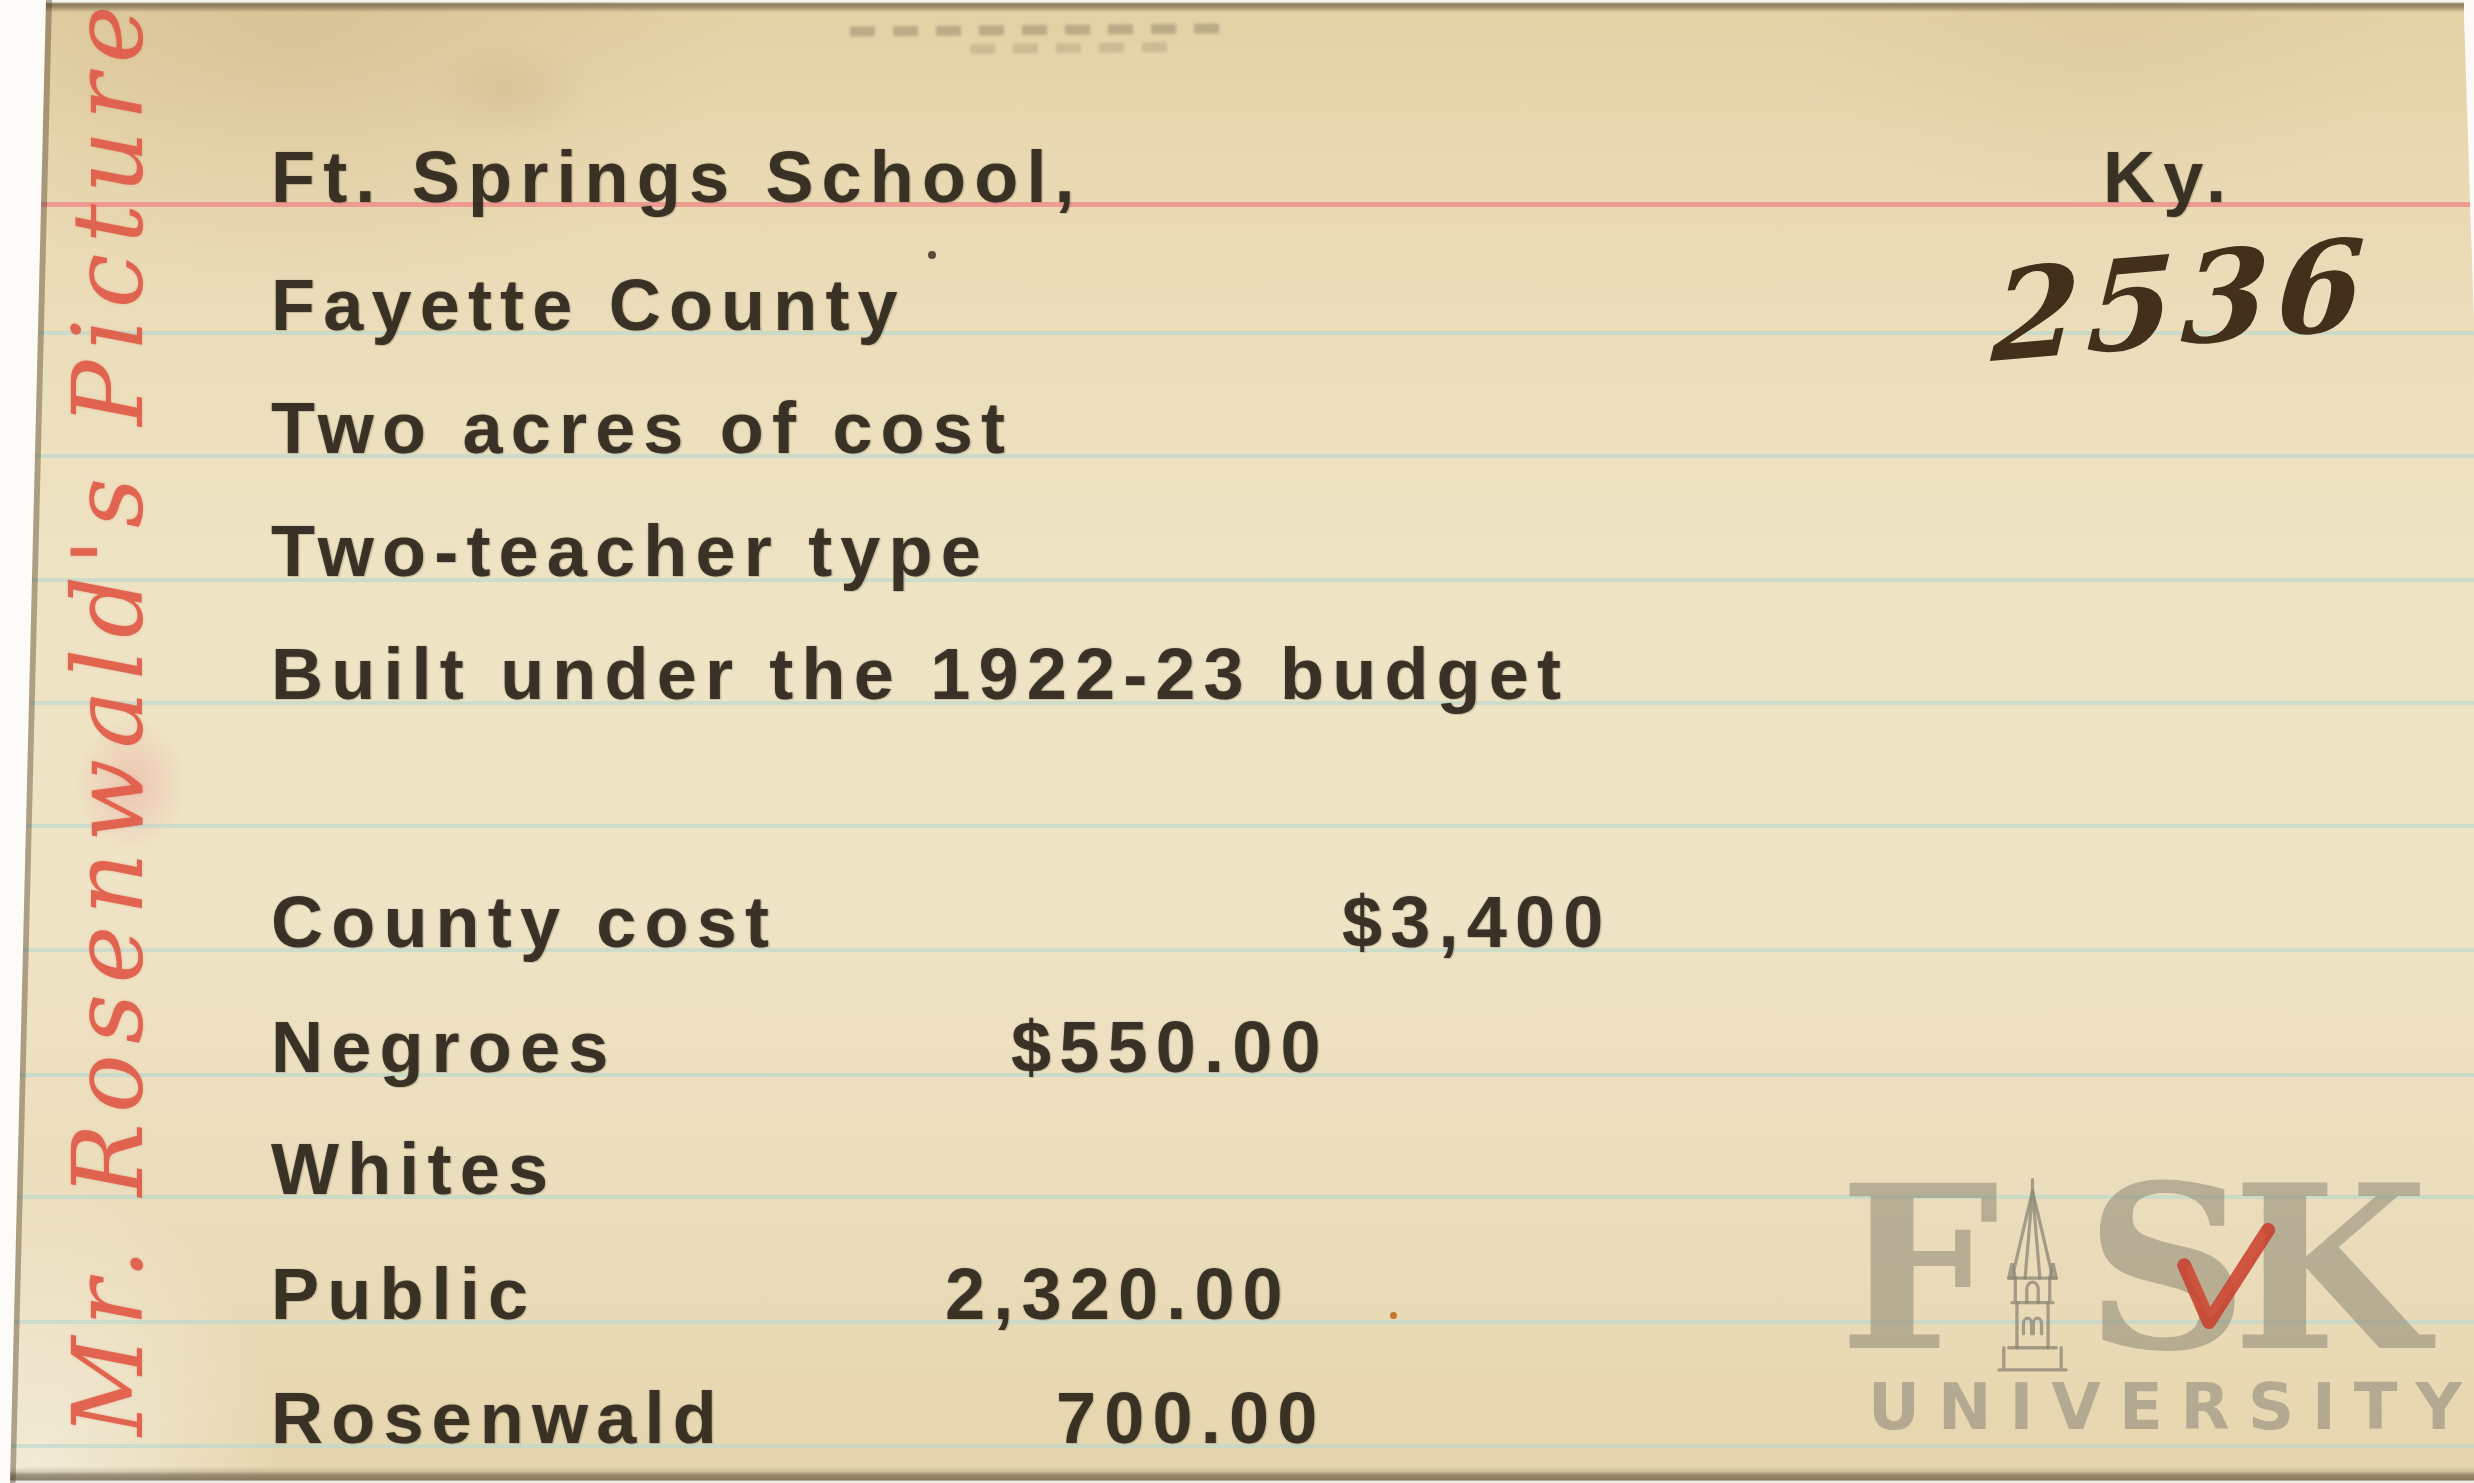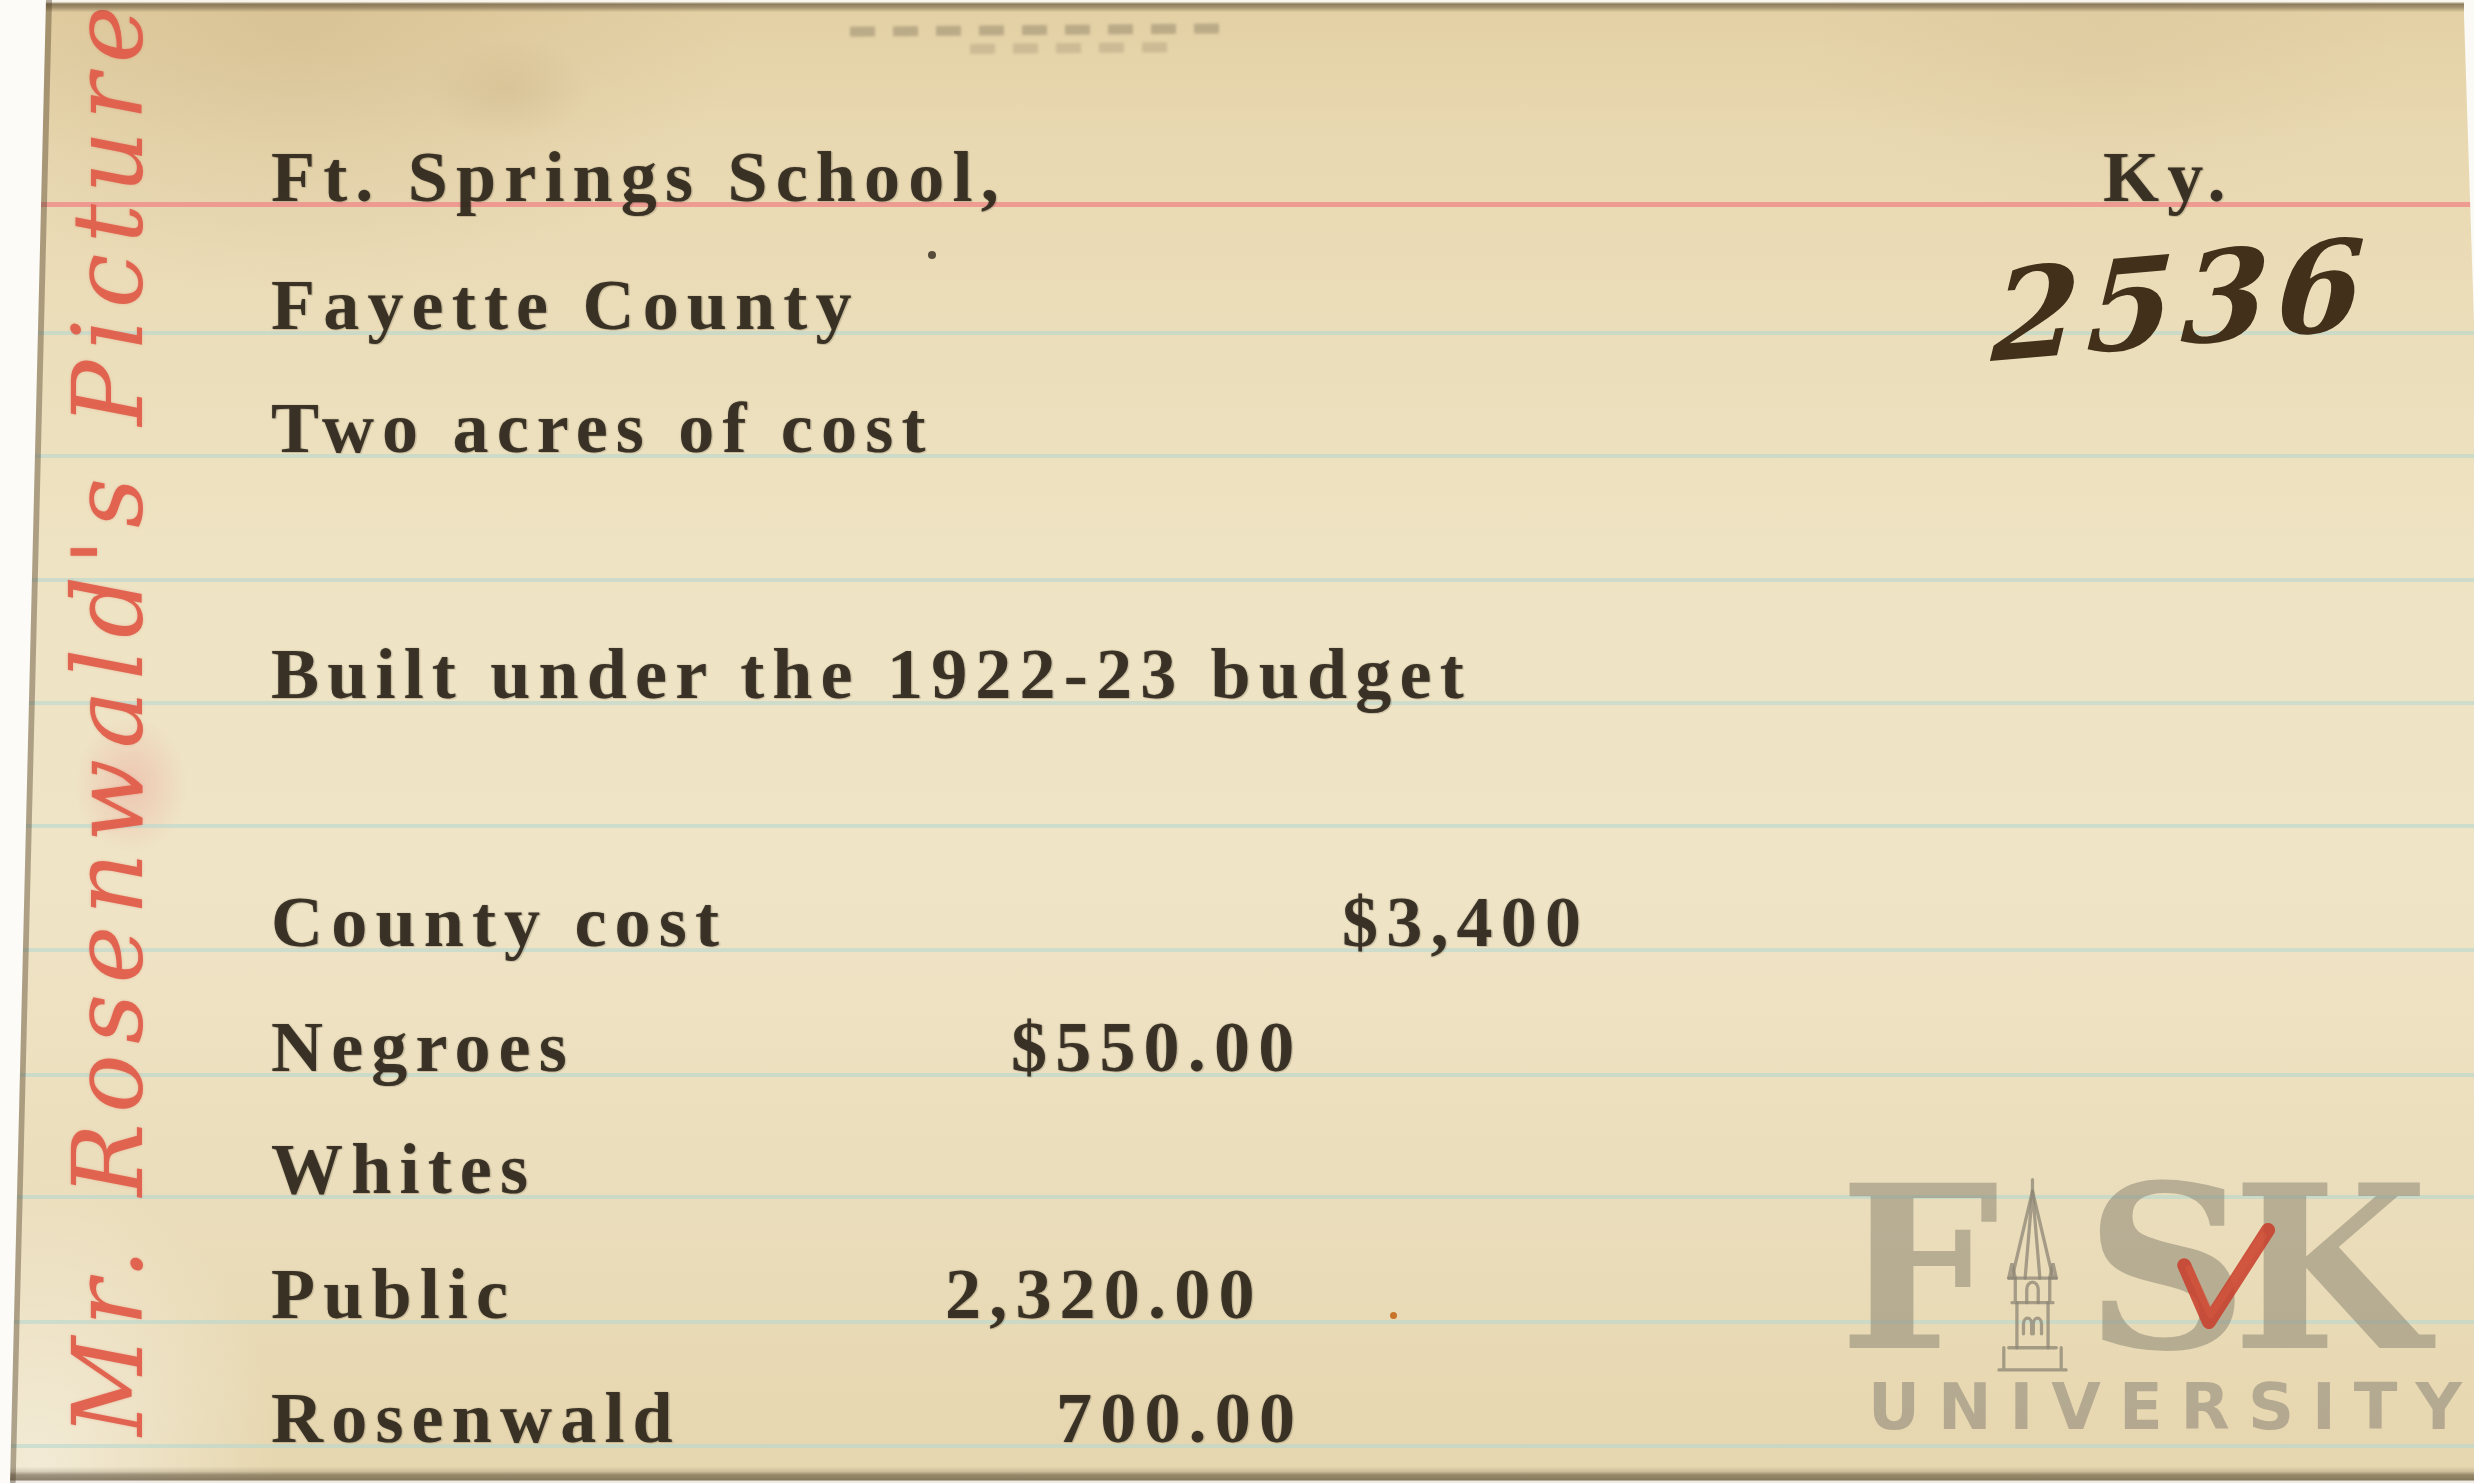--- a/index.html
+++ b/index.html
@@ -19,21 +19,21 @@
   }
 
   
   .rule { position:absolute; left:0; right:0; }
   .rule.red  { height:5px; background:#ef8f8c; opacity:.85; }
   .rule.blue { height:4.1px; background:#b8d8cf; opacity:.62; }
 
   
   .row { position:absolute; left:0; right:0; height:90px; }
   .type { position:absolute; white-space:pre;
-    font-family:Liberation Serif, serif;
+    font-family:Liberation Sans, sans-serif;
     font-weight:bold; font-size:72px; line-height:1; letter-spacing:8.2px;
     color:rgba(47,39,28,.90);
     text-shadow:0 0 1.6px rgba(47,39,28,.35), 1.6px 0.8px 0 rgba(47,39,28,.12); }
   .lbl { left:271px; }
 
   
   .card-number { position:absolute; left:1992px; top:238px;
     font-family:"DejaVu Serif","Liberation Serif",serif; font-style:italic; font-weight:bold;
     font-size:125px; line-height:1; letter-spacing:8.2px; color:#42301a;
     transform:rotate(-5deg) skewX(-8deg); }
@@ -118,20 +118,23 @@
   <div class="row" style="top:141px">
     <span class="type lbl">Ft. Springs School,</span>
     <span class="type" style="left:2103px">Ky.</span>
   </div>
   <div class="row" style="top:269px">
     <span class="type lbl">Fayette County</span>
   </div>
   <div class="row" style="top:392px">
     <span class="type lbl">Two acres of cost</span>
   </div>
+  <div class="row" style="top:515px">
+    <span class="type lbl">Two-teacher type</span>
+  </div>
   <div class="row" style="top:638px">
     <span class="type lbl">Built under the 1922-23 budget</span>
   </div>
   <div class="row" style="top:886px">
     <span class="type lbl">County cost</span>
     <span class="type" style="left:1342px">$3,400</span>
   </div>
   <div class="row" style="top:1011px">
     <span class="type lbl">Negroes</span>
     <span class="type" style="left:1011px">$550.00</span>

